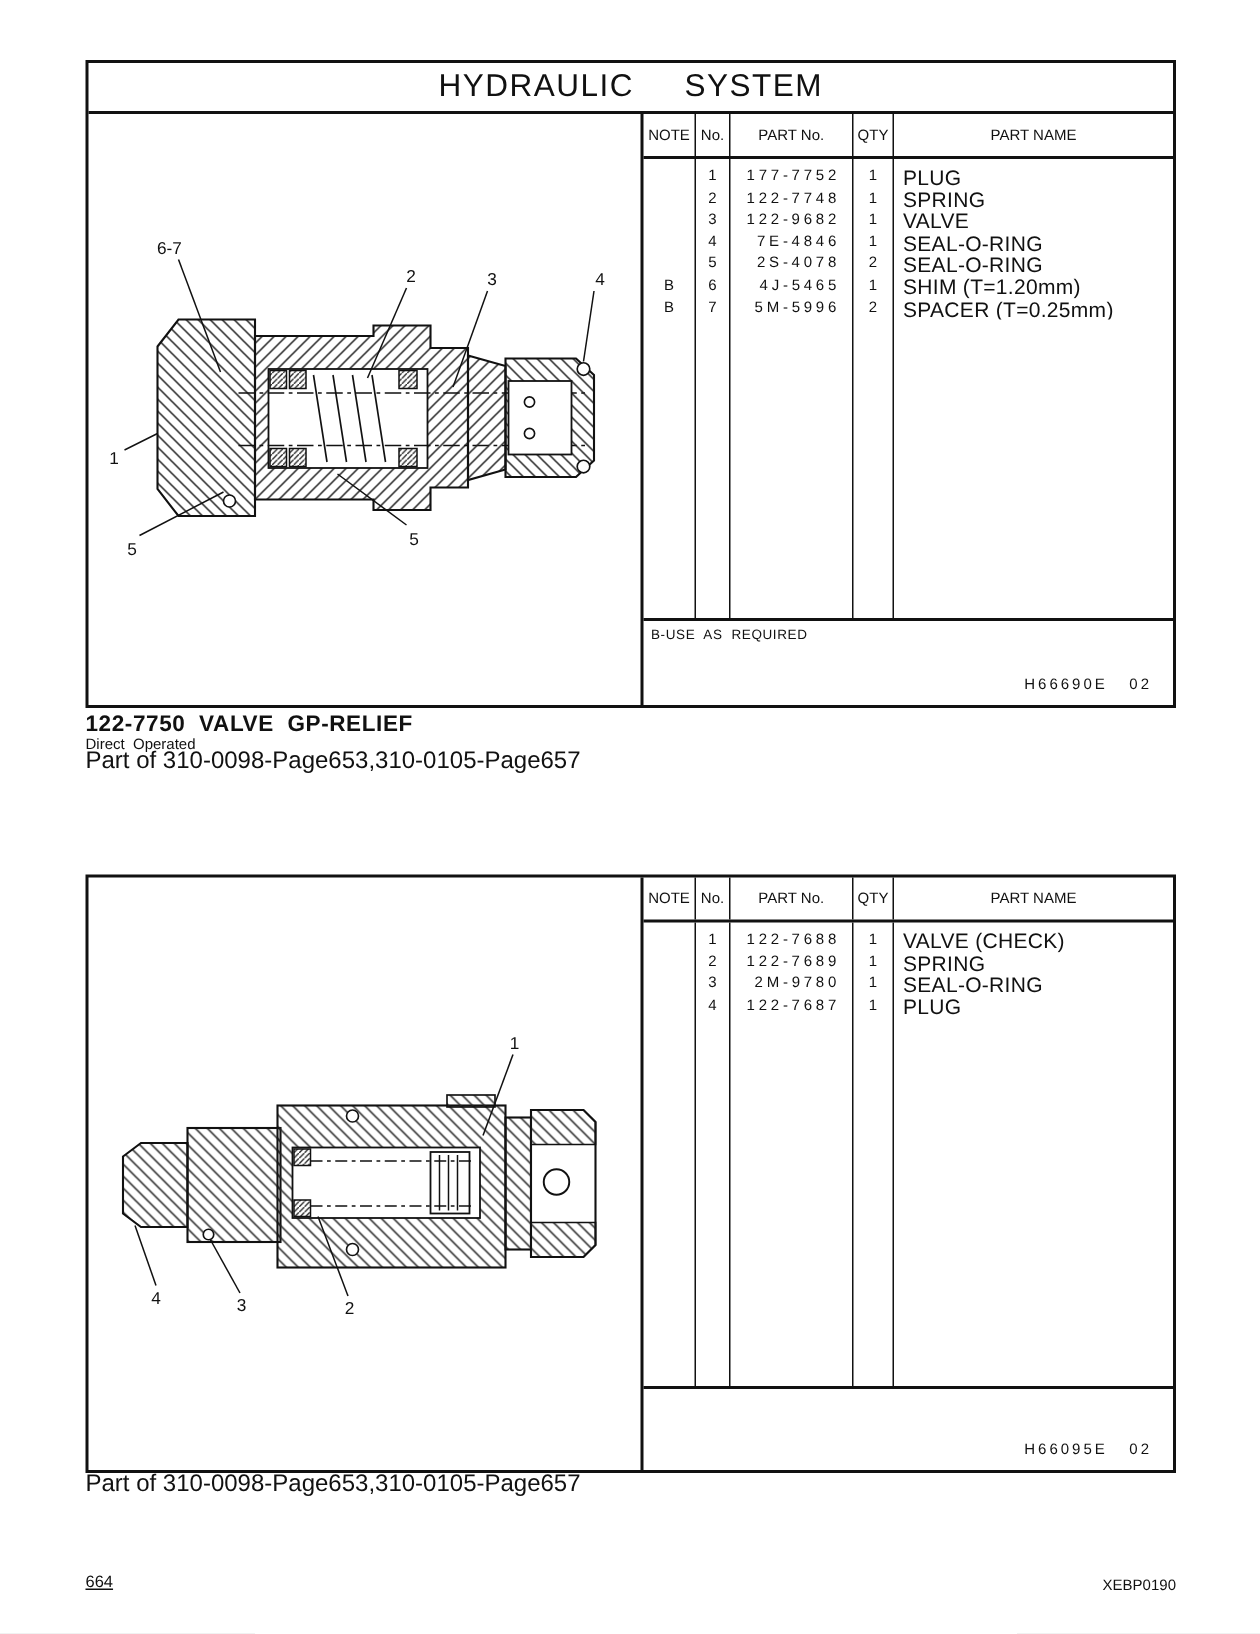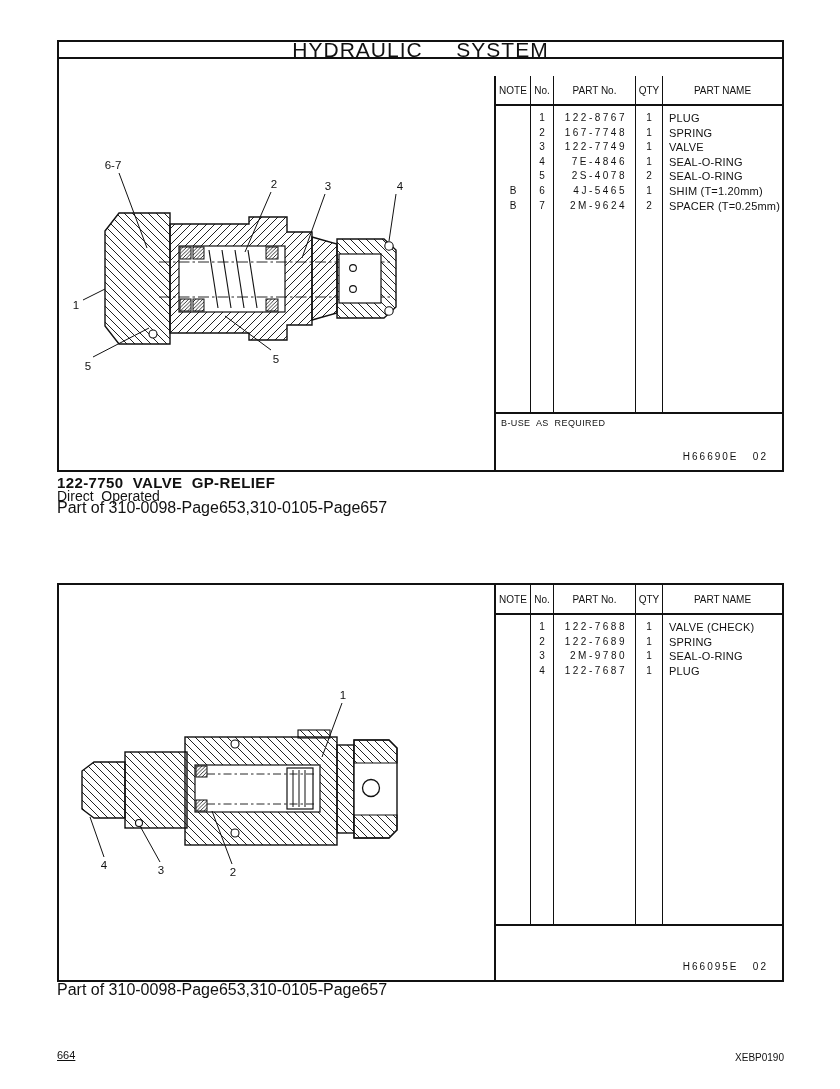--- a/index.html
+++ b/index.html
@@ -10,62 +10,62 @@
     overflow:hidden;
   }
   .pre { white-space:pre; }
 
   
   .panel { position:absolute; border:2px solid #111; background:#fff; }
   #panel1 { left:57px; top:40px;  width:727px; height:432px; }
   #panel2 { left:57px; top:583px; width:727px; height:399px; }
 
   .panel-title {
-    height:17px; border-bottom:2px solid #111;
+    height:34px; border-bottom:2px solid #111;
     display:flex; align-items:center; justify-content:center;
     font-size:21px; letter-spacing:1px; word-spacing:10px; font-weight:500;
   }
   .panel-content { position:absolute; left:0; right:0; bottom:0; }
   #panel1 .panel-content { top:34px; }
   #panel2 .panel-content { top:0; }
 
   
   .parts-table {
-    position:absolute; top:0; right:0; bottom:0; width:288px;
+    position:absolute; top:0; right:0; bottom:0; width:355px;
     border-left:2px solid #111; display:flex; flex-direction:column;
   }
   .t-head, .t-body { display:grid; grid-template-columns:35px 23px 82px 27px 1fr; }
   .t-head { height:30px; border-bottom:2px solid #111; }
   .t-head > div {
     border-right:1.5px solid #111; display:flex; align-items:center; justify-content:center;
     font-size:10px;
   }
   .t-head > div:last-child { border-right:none;text-align:center; }
   #panel1 .t-body { height:308px; }
   #panel2 .t-body { height:311px; }
   .t-body { border-bottom:2px solid #111; }
   .t-col { border-right:1.5px solid #111; padding-top:5px; }
   .t-col:last-child { border-right:none; }
   .cell { height:14.6px; line-height:14.6px; font-size:10px; text-align:center; overflow:hidden; }
   .t-col.pn .cell { text-align:right; padding-right:8px; letter-spacing:2.5px; }
-  .t-col.name .cell { text-align:left; padding-left:6px; font-size:11px; letter-spacing:0.2px; }
+  .t-col.name .cell { text-align:left; padding-left:6px; font-size:14px; letter-spacing:0.2px; }
   .t-note-area { position:relative; flex:1; }
   .use-note { position:absolute; left:5px; top:4px; font-size:9px; letter-spacing:0.4px; word-spacing:3px; }
   .fig-code { position:absolute; right:14px; bottom:8px; font-size:10px; letter-spacing:2px; }
 
   
   .diagram { position:absolute; left:0; top:0; }
   .callout { font-size:11.5px; fill:#111; }
 
   
   .caption { position:absolute; left:57px; width:727px; text-align:left; }
   #caption1 { top:474px; }
   #caption2 { top:984px; }
   .cap-title { font-size:15px; font-weight:bold; letter-spacing:0.4px; }
-  .cap-sub   { font-size:14px; line-height:11px; }
+  .cap-sub   { font-size:10px; line-height:11px; }
   .cap-ref   { font-size:16px; line-height:11px; }
 
   
   .page-num  { position:absolute; left:57px;  top:1049px; font-size:11px;text-decoration:underline; }
   .doc-code  { position:absolute; right:56px; top:1052px; font-size:10px;margin-left:24px; }
 </style>
 </head>
 <body>
 
 <div class="page">
@@ -168,27 +168,27 @@
           <div class="t-col">
             <div class="cell">1</div>
             <div class="cell">2</div>
             <div class="cell">3</div>
             <div class="cell">4</div>
             <div class="cell">5</div>
             <div class="cell">6</div>
             <div class="cell">7</div>
           </div>
           <div class="t-col pn">
-            <div class="cell">122-8767</div>
-            <div class="cell">167-7748</div>
-            <div class="cell">122-7749</div>
+            <div class="cell">177-7752</div>
+            <div class="cell">122-7748</div>
+            <div class="cell">122-9682</div>
             <div class="cell">7E-4846</div>
             <div class="cell">2S-4078</div>
             <div class="cell">4J-5465</div>
-            <div class="cell">2M-9624</div>
+            <div class="cell">5M-5996</div>
           </div>
           <div class="t-col">
             <div class="cell">1</div>
             <div class="cell">1</div>
             <div class="cell">1</div>
             <div class="cell">1</div>
             <div class="cell">2</div>
             <div class="cell">1</div>
             <div class="cell">2</div>
           </div>

